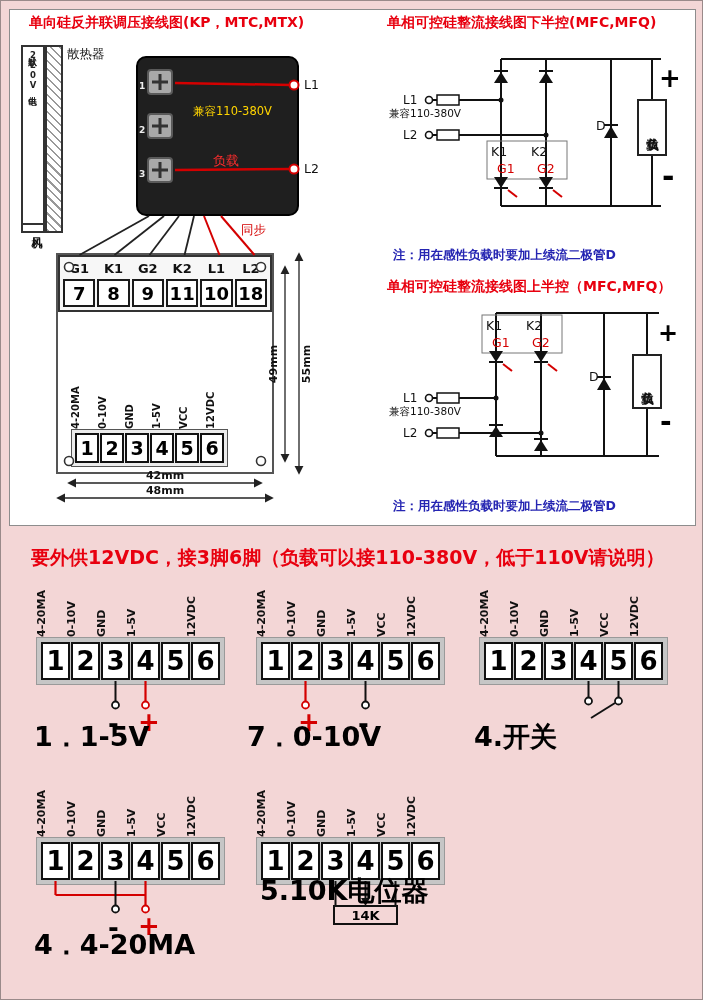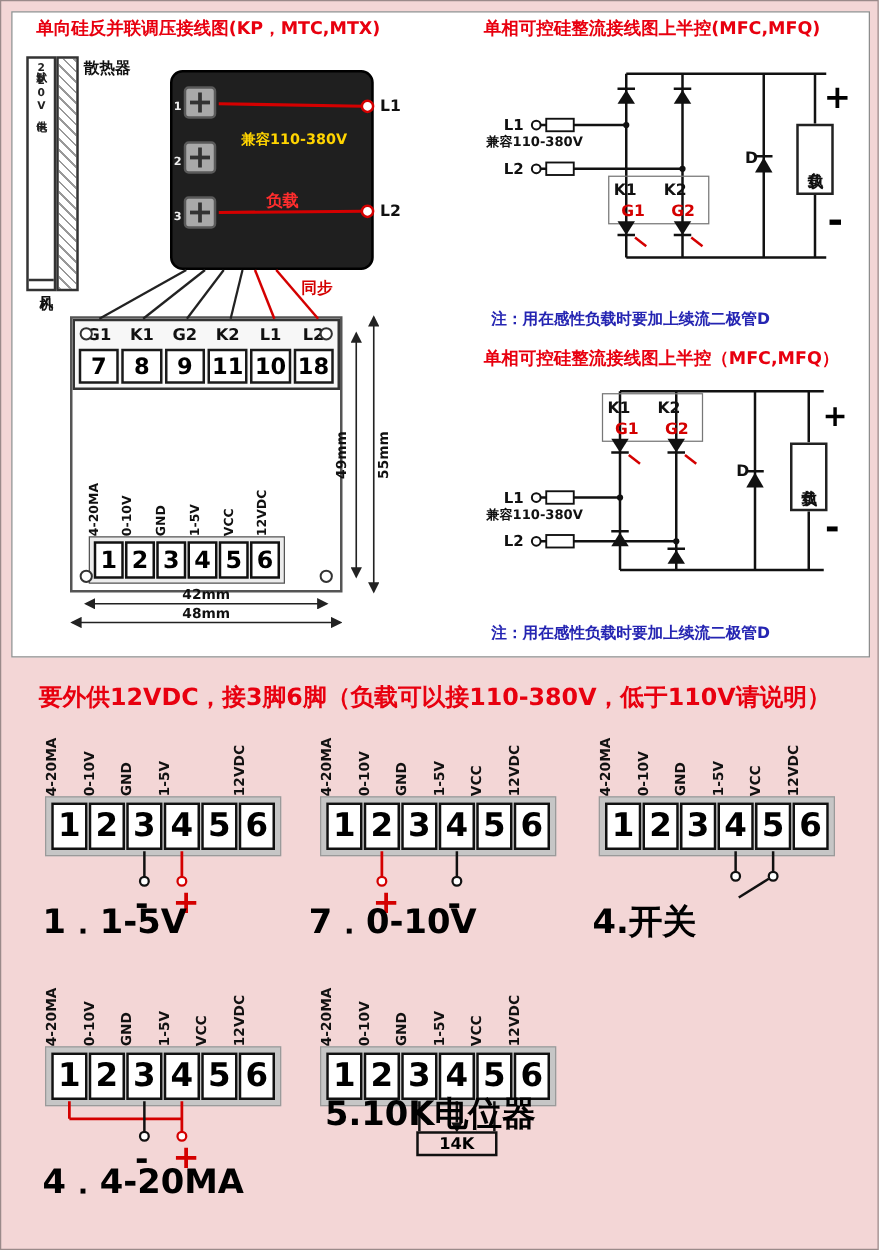--- a/index.html
+++ b/index.html
@@ -1,21 +1,21 @@
 <!DOCTYPE html>
 <html><head>
 <meta charset="utf-8">
 <style>
   *{box-sizing:border-box;margin:0;padding:0}
   html,body{width:703px;height:1000px}
   body{position:relative;background:#f3d6d6;font-family:"DejaVu Sans","Liberation Sans",sans-serif;overflow:hidden;border:1px solid #9a8a8a}
   .panel{position:absolute;left:8px;top:8px;width:687px;height:517px;background:#fff;border:1px solid #8d8d8d;z-index:1}
   .rtitle{position:absolute;color:#e8000f;font-weight:bold;font-size:14px;white-space:nowrap;z-index:6}
   .note{position:absolute;color:#2525b2;font-weight:bold;font-size:12.5px;white-space:nowrap;z-index:6}
-  .lbl{position:absolute;font-weight:bold;color:#111;white-space:nowrap;z-index:6}
+  .lbl{position:absolute;font-weight:normal;color:#111;white-space:nowrap;z-index:6}
   .red{color:#d40000}
   .big-red{position:absolute;color:#e8000f;font-weight:bold;font-size:19px;white-space:nowrap;z-index:6}
   .caption{position:absolute;font-size:27px;font-weight:bold;color:#000;white-space:nowrap;z-index:6}
   .sign{position:absolute;font-weight:bold;z-index:6}
   .fanstrip{position:absolute;left:20px;top:44px;width:24px;height:188px;border:2px solid #333;background:#fff;display:flex;flex-direction:column;align-items:center;z-index:2}
   .vtext{writing-mode:vertical-rl;text-orientation:upright}
   .fan-note{flex:1;font-size:8.5px;padding-top:3px;font-weight:bold;color:#222}
   .fan-label{font-size:11px;font-weight:bold;border-top:2px solid #333;width:100%;text-align:center;padding:3px 0;color:#111}
   .heatsink{position:absolute;left:44px;top:44px;width:18px;height:188px;border:2px solid #333;background:repeating-linear-gradient(45deg,#999 0 1.5px,#fff 1.5px 6px);z-index:2}
   .module{position:absolute;left:135px;top:55px;width:163px;height:160px;background:#1f1f1f;border:2px solid #000;border-radius:10px;z-index:2}
@@ -272,21 +272,21 @@
   <div class="pcells">
     <div class="pcell">1</div>
     <div class="pcell">2</div>
     <div class="pcell">3</div>
     <div class="pcell">4</div>
     <div class="pcell">5</div>
     <div class="pcell">6</div>
   </div>
 </div>
 
-<span class="rtitle" style="left:386px;top:13px">单相可控硅整流接线图上半控(MFC,MFQ)</span>
+<span class="rtitle" style="left:386px;top:13px">单相可控硅整流接线图下半控(MFC,MFQ)</span>
 <span class="lbl" style="left:402px;top:92px;font-size:12px">L1</span>
 <span class="lbl" style="left:402px;top:127px;font-size:12px">L2</span>
 <span class="lbl" style="left:388px;top:106px;font-size:10.5px">兼容110-380V</span>
 <span class="lbl" style="left:490px;top:143px;font-size:12.5px">K1</span>
 <span class="lbl" style="left:530px;top:143px;font-size:12.5px">K2</span>
 <span class="lbl red" style="left:496px;top:160px;font-size:12.5px">G1</span>
 <span class="lbl red" style="left:536px;top:160px;font-size:12.5px">G2</span>
 <span class="lbl" style="left:595px;top:117px;font-size:12.5px">D</span>
 <div class="loadbox vtext" style="left:636px;top:98px;width:30px;height:57px">负载</div>
 <span class="sign" style="left:658px;top:62px;font-size:26px">+</span>

